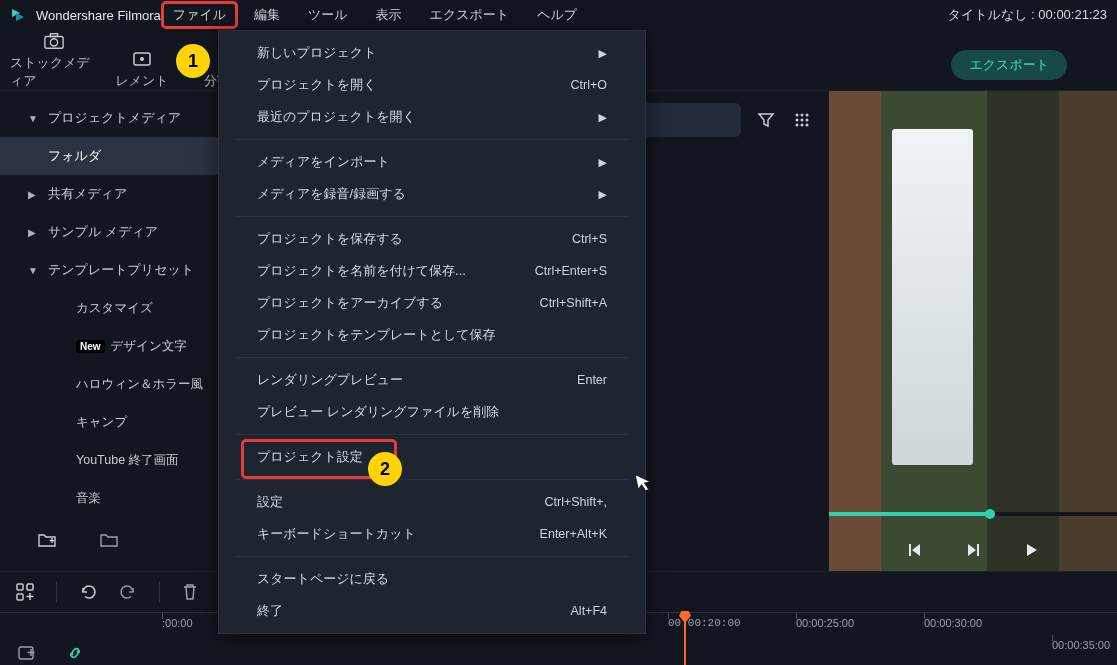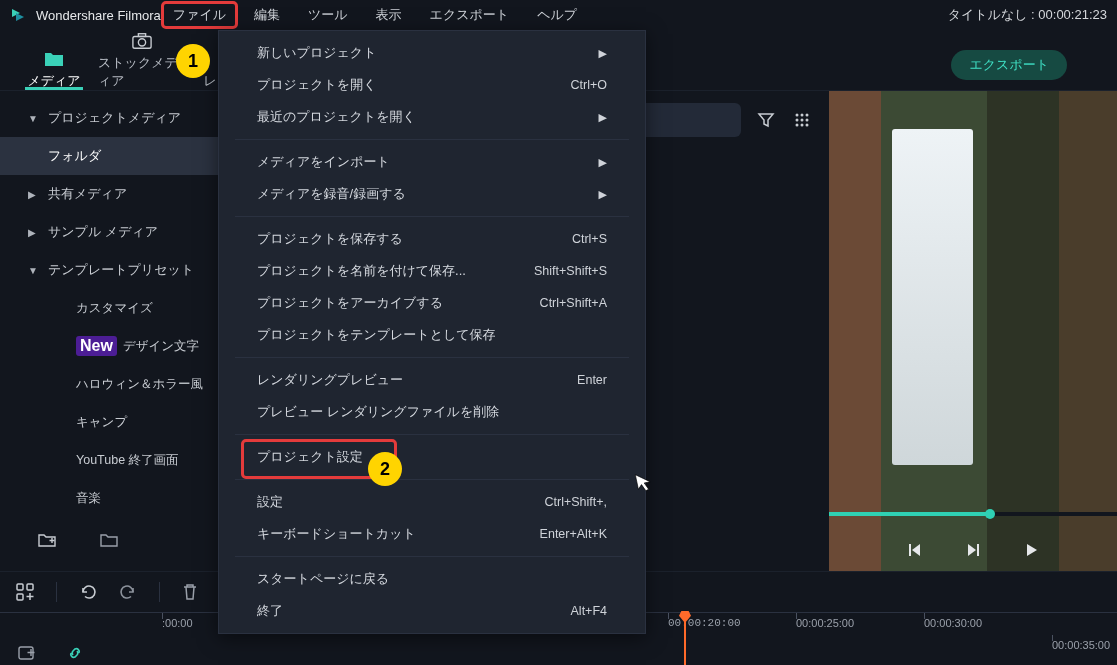--- a/index.html
+++ b/index.html
@@ -16,21 +16,21 @@
   .tab.active::after{content:"";position:absolute;bottom:0;left:15px;right:15px;height:3px;background:#3ad1b8}
   .tab .ic{width:20px;height:18px;margin-bottom:4px;display:flex;align-items:center;justify-content:center}
   .export-btn{margin-left:auto;margin-right:40px;margin-bottom:10px;background:#164a42;color:#3fe0c5;padding:6px 18px;border-radius:16px;font-weight:500}
   .main{display:flex;height:480px}
   .sidebar{width:218px;background:#12161e;padding-top:8px;overflow:hidden}
   .side-row{display:flex;align-items:center;height:38px;padding-left:28px;color:#c8ccd2}
   .side-row.sel{background:#2b3240;color:#fff}
   .side-row.sub{padding-left:76px;font-size:12.5px}
   .side-row.sub2{padding-left:48px}
   .tri{display:inline-block;width:12px;font-size:10px;margin-right:8px;color:#aeb3bb}
-  .new-badge{background:#4c1d95;color:#fff;font-size:16px;padding:1px 4px;border-radius:3px;margin-right:6px;font-weight:700}
+  .new-badge{background:#000000;color:#fff;font-size:10px;padding:1px 4px;border-radius:3px;margin-right:6px;font-weight:700}
   .side-tools{display:flex;gap:40px;padding:12px 0 12px 36px;color:#b8bdc5}
   .content{flex:1;background:#12161e;position:relative}
   .search-row{display:flex;align-items:center;height:46px;padding:6px 16px;gap:14px}
   .search-bar{flex:1;background:#232a38;border-radius:6px;height:34px}
   .ic-btn{width:22px;height:22px;display:flex;align-items:center;justify-content:center;color:#c8ccd2}
   .thumb{position:absolute;top:62px;left:10px;width:60px;height:90px;border:2px solid #3ad1b8;border-radius:3px;overflow:hidden;background:linear-gradient(#d8a068 0 40%,#3a3f49 40% 100%)}
   .thumb .pic{position:absolute;top:4px;right:4px;width:14px;height:12px;border:1.5px solid #cfd3d9;border-radius:2px}
   .thumb .txt{position:absolute;bottom:4px;right:2px;color:#ffd24d;font-size:12px;font-weight:700;text-shadow:0 0 3px #1a6aff,1px 1px 0 #1a6aff,-1px -1px 0 #1a6aff;line-height:1.1}
   .preview{width:288px;background:#000;position:relative}
   .preview-img{position:absolute;inset:0;background:linear-gradient(90deg,#6b4a36 0 18%,#3c4a34 18% 55%,#2d3325 55% 80%,#4a3d2b 80% 100%)}
@@ -78,28 +78,20 @@
       <span class="menu-item">ツール</span>
       <span class="menu-item">表示</span>
       <span class="menu-item">エクスポート</span>
       <span class="menu-item">ヘルプ</span>
     </div>
   <span class="title-right">タイトルなし : 00:00:21:23</span>
 </div>
 
 <div class="tool-row">
   <div id="tool-tabs" style="display:flex">
-      <div class="tab active">
-        <span class="ic">
-          <svg width="20" height="18" viewBox="0 0 20 18">
-            <path d="M1 3h6l2 2h10v11H1z" fill="#3ad1b8"></path>
-          </svg>
-        </span>
-        <span>メディア</span>
-      </div>
       <div class="tab">
         <span class="ic">
           <svg width="22" height="18" viewBox="0 0 22 18">
             <rect x="1" y="4" width="20" height="13" rx="2" fill="none" stroke="#c8ccd2" stroke-width="1.5"></rect>
             <circle cx="11" cy="10.5" r="4" fill="none" stroke="#c8ccd2" stroke-width="1.5"></circle>
             <rect x="7" y="1" width="8" height="3" fill="none" stroke="#c8ccd2" stroke-width="1.5"></rect>
           </svg>
         </span>
         <span>ストックメディア</span>
       </div>
@@ -311,21 +303,21 @@
       <span>メディアを録音/録画する</span>
       <span class="arrow">▶</span>
     </div>
     <div class="dd-sep"></div>
     <div class="dd-row">
       <span>プロジェクトを保存する</span>
       <span class="rt">Ctrl+S</span>
     </div>
     <div class="dd-row">
       <span>プロジェクトを名前を付けて保存...</span>
-      <span class="rt">Shift+Shift+S</span>
+      <span class="rt">Ctrl+Enter+S</span>
     </div>
     <div class="dd-row">
       <span>プロジェクトをアーカイブする</span>
       <span class="rt">Ctrl+Shift+A</span>
     </div>
     <div class="dd-row">
       <span>プロジェクトをテンプレートとして保存</span>
     </div>
     <div class="dd-sep"></div>
     <div class="dd-row">

